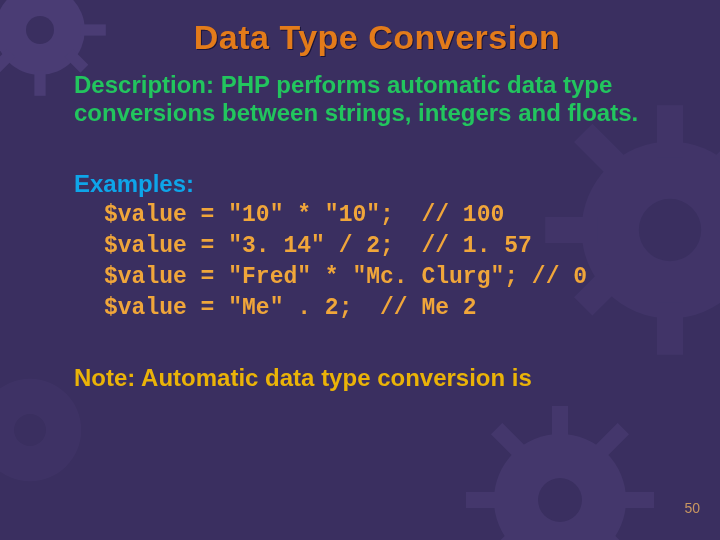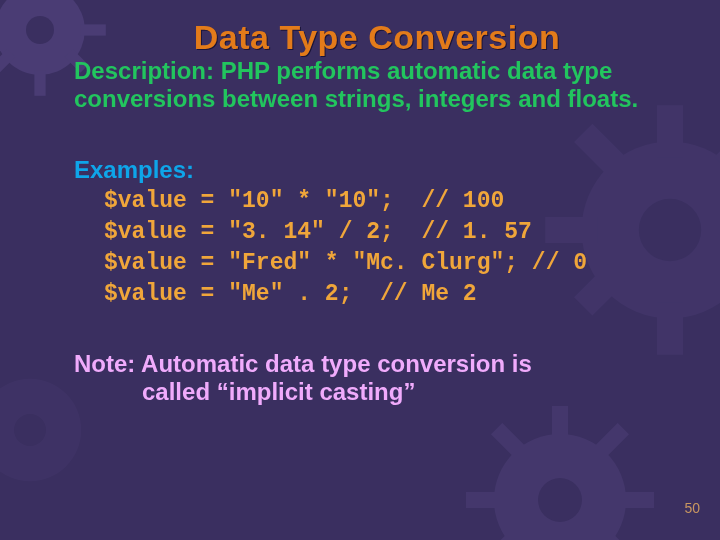--- a/index.html
+++ b/index.html
@@ -26,20 +26,21 @@
     padding: 18px 40px 0 74px;
     height: 100%;
   }
   .title {
     font-family: "Arial Black", Impact, sans-serif;
     font-weight: 900;
     font-size: 34px;
     color: #e37b1a;
     text-align: center;
     letter-spacing: 0.5px;
+    margin-bottom: 14px;
     text-shadow: 1px 1px 0 #1a1438;
   }
   .desc {
     color: #22c55e;
     font-size: 24px;
     font-weight: bold;
     line-height: 1.18;
     margin-bottom: 42px;
   }
   .examples-label {
@@ -52,21 +53,21 @@
     font-family: "Courier New", monospace;
     color: #f0a63a;
     font-size: 23px;
     font-weight: bold;
     line-height: 1.35;
     padding-left: 30px;
     white-space: pre;
     margin-bottom: 40px;
   }
   .note {
-    color: #f0abfc;
+    color: #eab308;
     font-size: 24px;
     font-weight: bold;
     line-height: 1.18;
   }
   .note-indent { padding-left: 68px; }
   .pagenum {
     position: absolute;
     bottom: 24px;
     right: 20px;
     color: #c89660;
@@ -142,17 +143,16 @@
 <div class="content">
   <h1 class="title">Data Type Conversion</h1>
   <p class="desc">Description: PHP performs automatic data type conversions between strings, integers and floats.</p>
   <p class="examples-label">Examples:</p>
   <div class="code"><span>$value = "10" * "10";  // 100</span>
 <span>$value = "3. 14" / 2;  // 1. 57</span>
 <span>$value = "Fred" * "Mc. Clurg"; // 0</span>
 <span>$value = "Me" . 2;  // Me 2</span></div>
   <p class="note">
     <span>Note: Automatic data type conversion is</span><br>
-    <span class="note-indent">called “implicit casting”</span>
   </p>
 </div>
 
 <div class="pagenum">50</div>
 
 </body></html>

